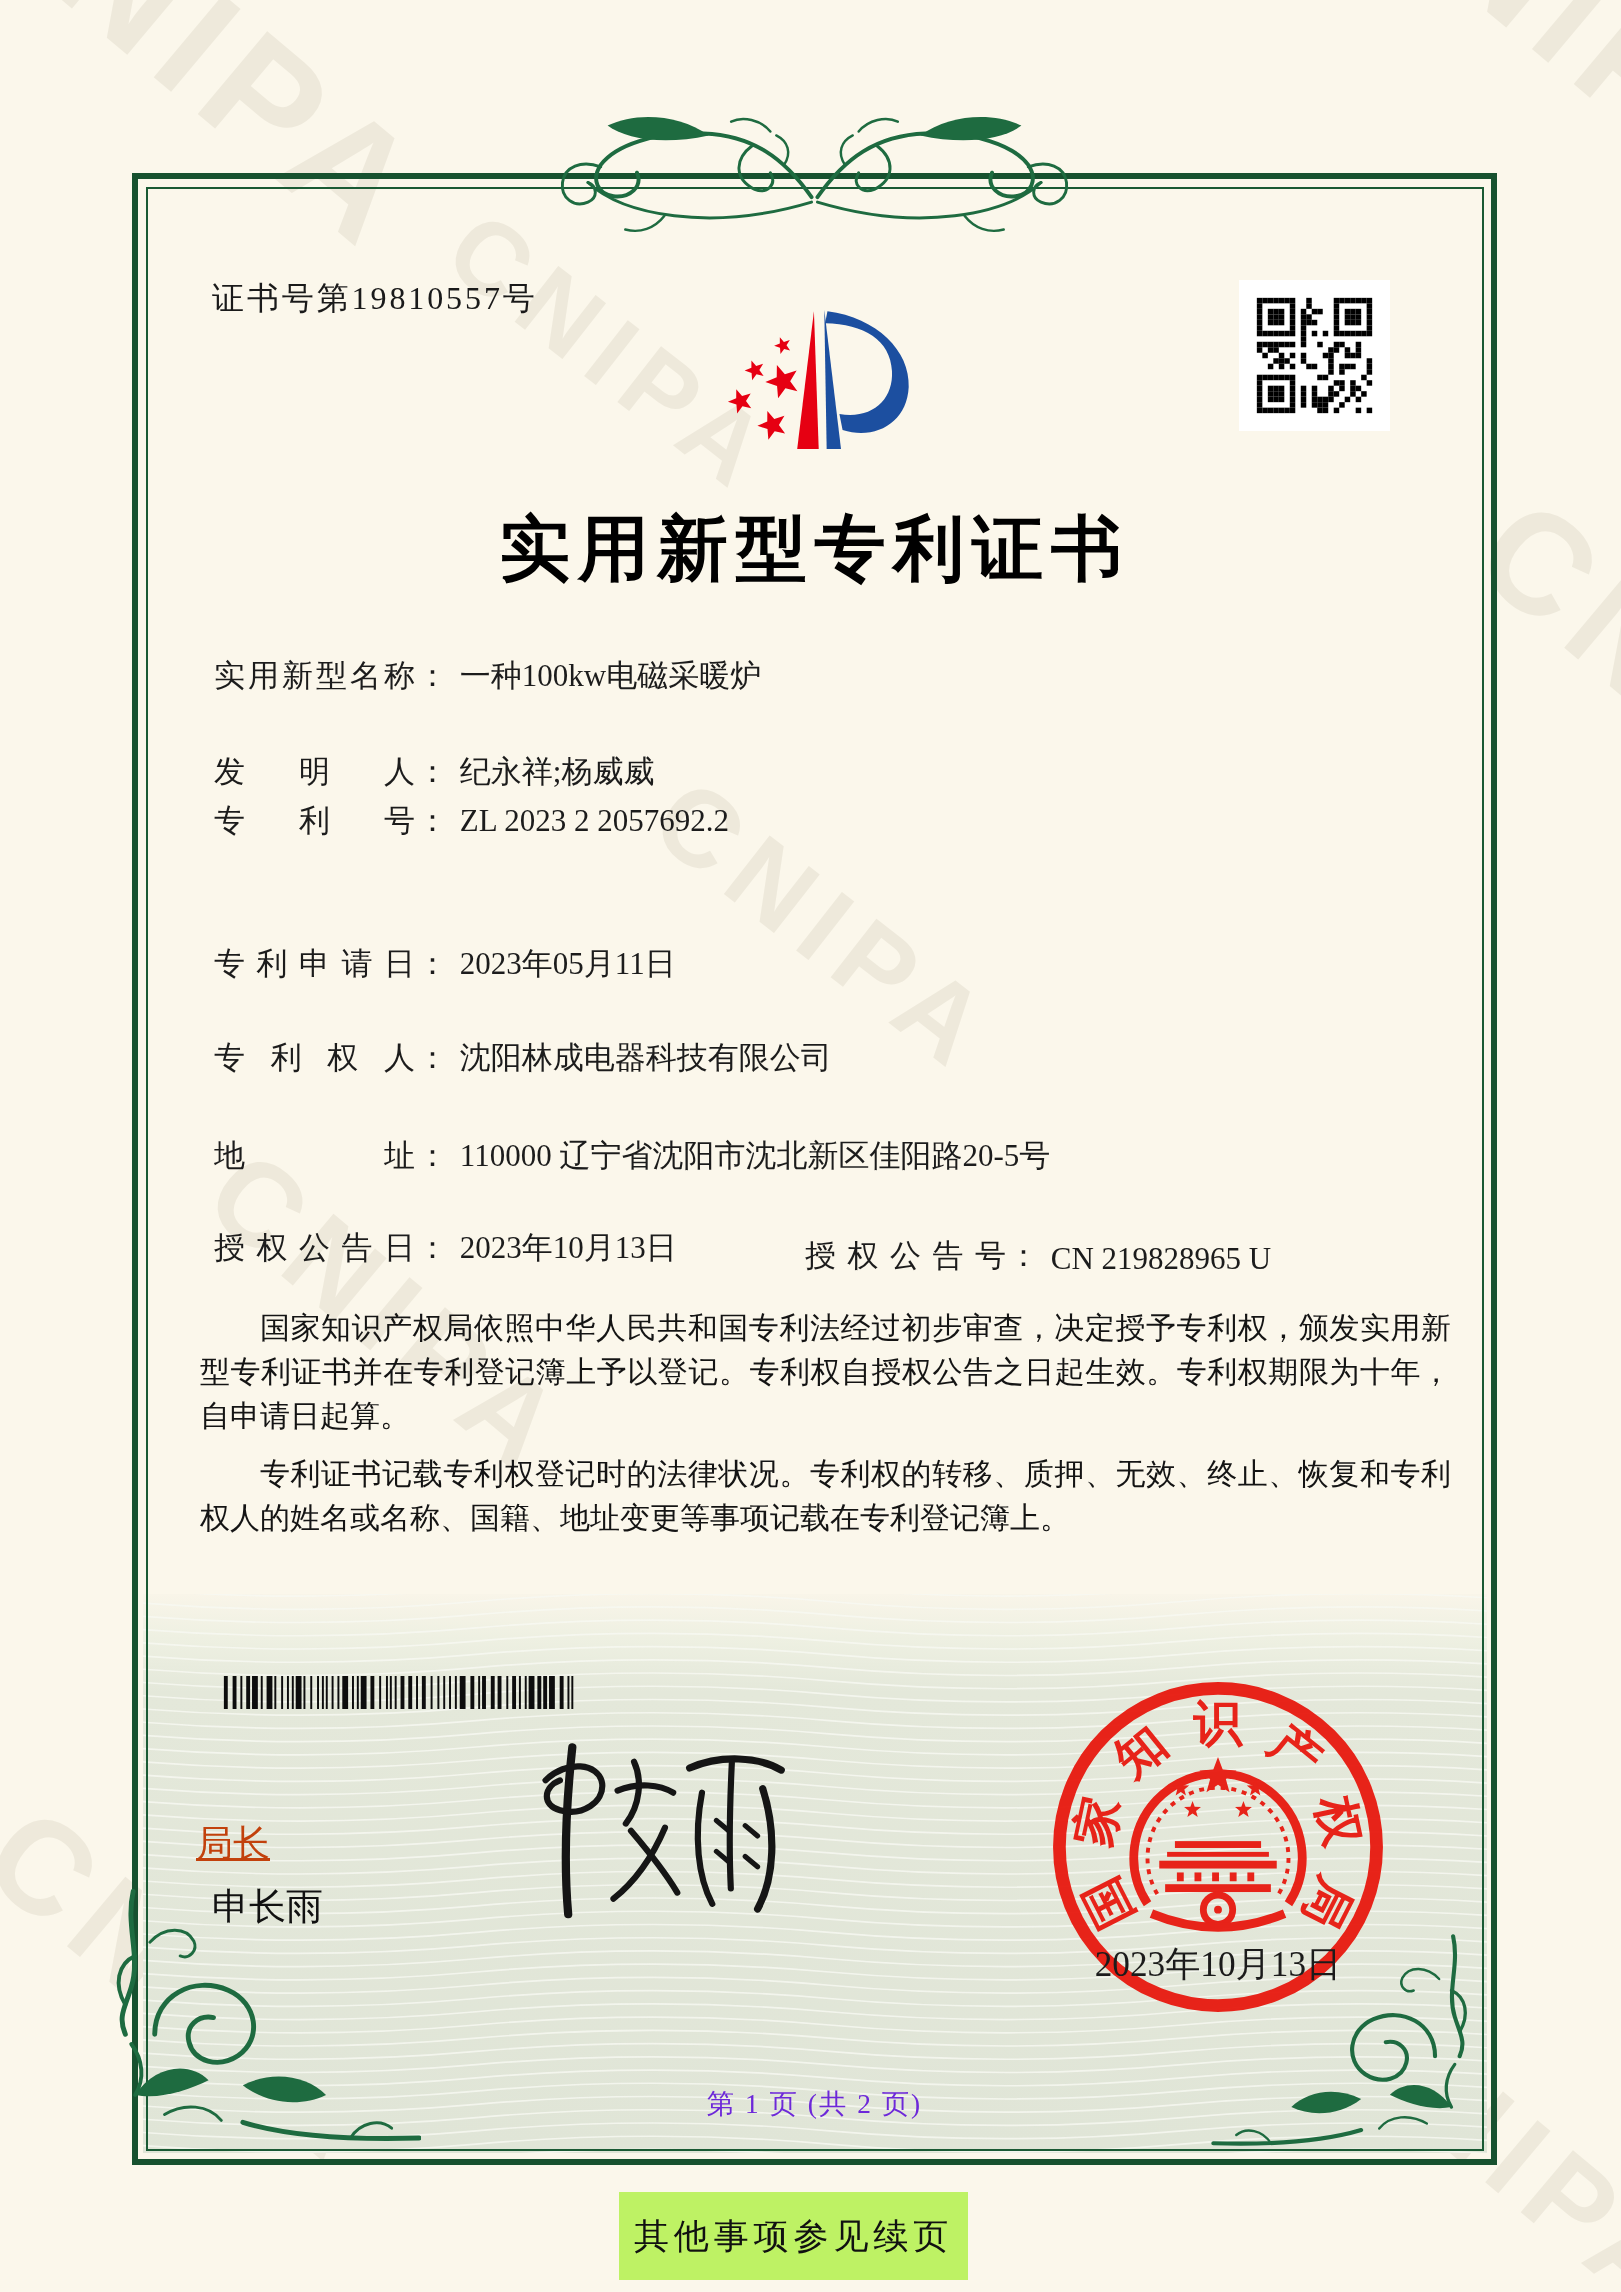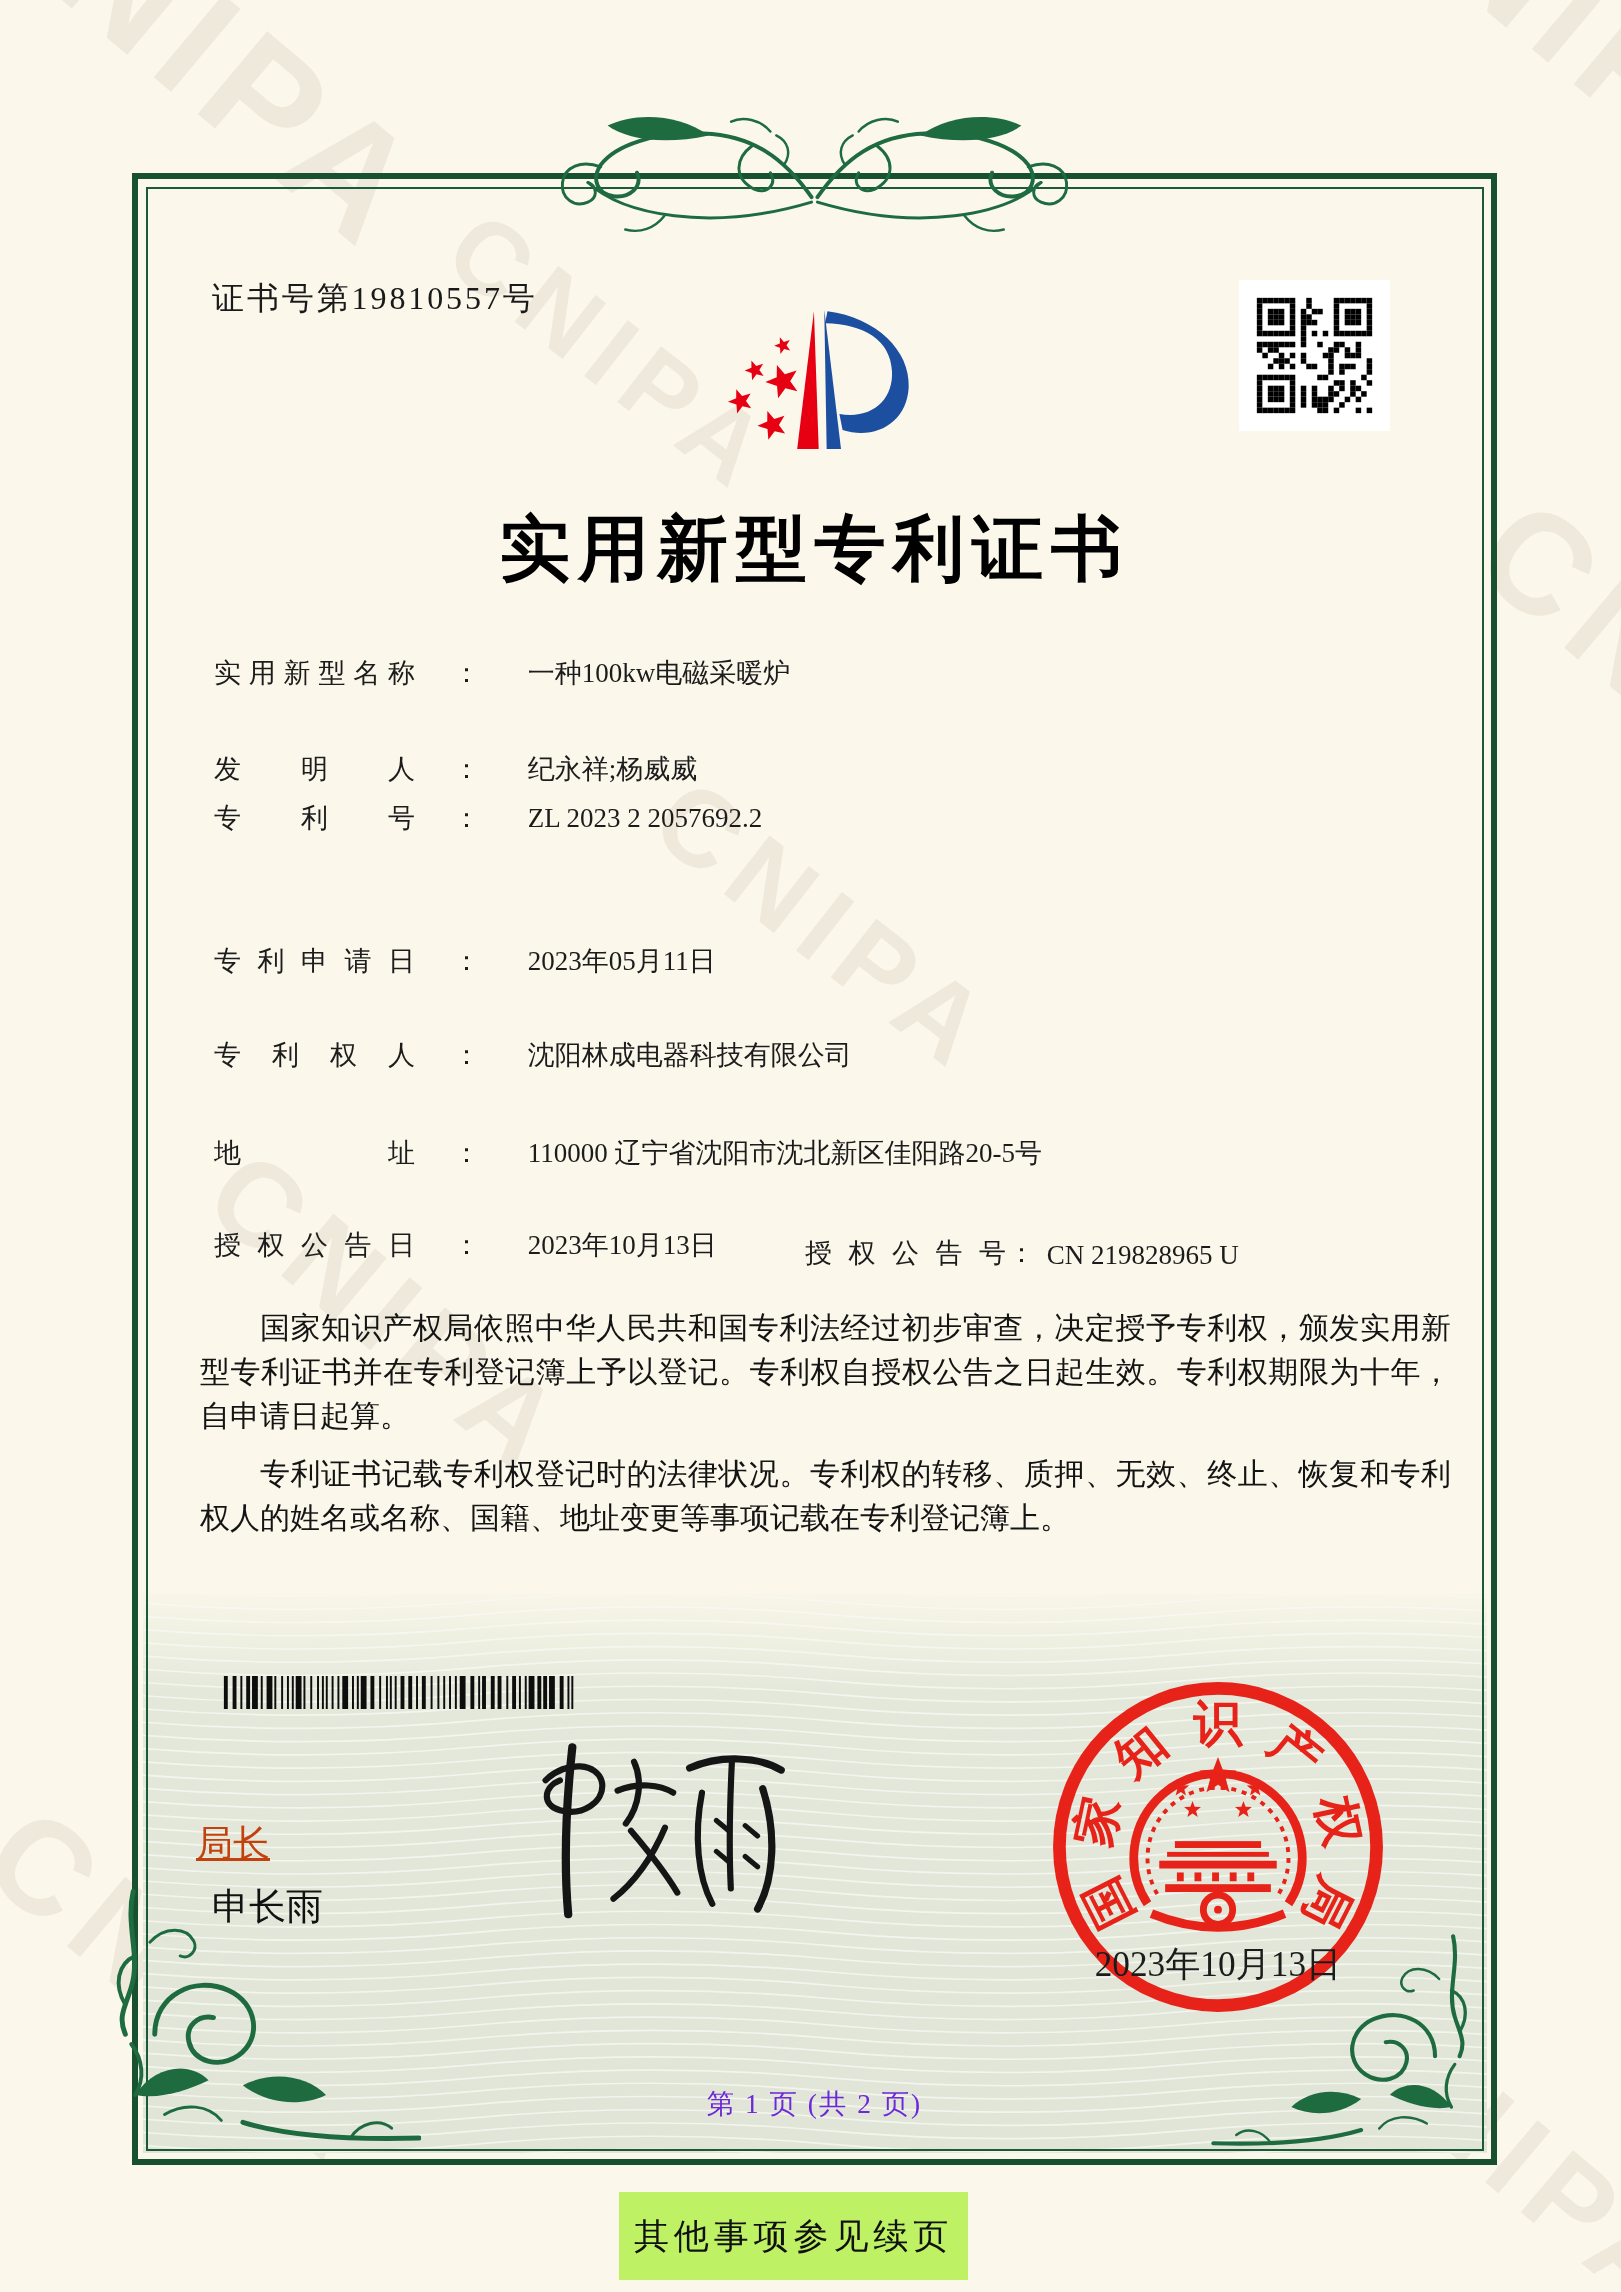--- a/index.html
+++ b/index.html
@@ -14,22 +14,22 @@
   
   .frame-outer{left:132px;top:173px;width:1365px;height:1992px;
       border:6.9px solid #17512f;z-index:2;box-sizing:border-box;}
   .frame-inner{left:146px;top:187px;width:1338px;height:1964px;
       border:2px solid #1a5a34;z-index:2;box-sizing:border-box;}
   
   .cert-no{left:212px;top:277px;font-size:32px;color:#1a1a1a;letter-spacing:2.9px;z-index:3;}
   .title{left:132px;top:502px;width:1365px;text-align:center;font-size:71px;
       font-weight:bold;color:#000;letter-spacing:7.8px;z-index:3;}
   
-  .row{position:absolute;left:214px;width:1264px;font-size:27px;color:#1c1c1c;z-index:3;
-      display:flex;align-items:baseline;gap:36px;}
+  .row{position:absolute;left:214px;width:1264px;font-size:31px;color:#1c1c1c;z-index:3;
+      display:flex;align-items:baseline;}
   .row .lbl{display:inline-block;width:201px;text-align:justify;text-align-last:justify;}
   .row .colon{margin:0 11.8px 0 2px;}
   .row .val{white-space:nowrap;}
   .pair2{position:absolute;left:591px;top:8px;display:flex;align-items:flex-end;}
   .pair2 .lbl{display:inline-block;width:201px;text-align:justify;text-align-last:justify;}
   
   .paras{left:200px;top:1306px;width:1251px;font-size:30px;line-height:1.47;
       color:#141414;text-align:justify;z-index:3;}
   .paras p{margin:0 0 13.7px 0;text-indent:2em;}
   

